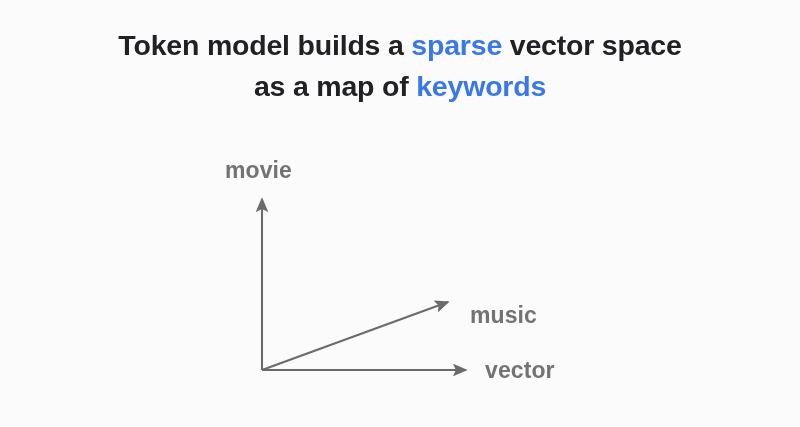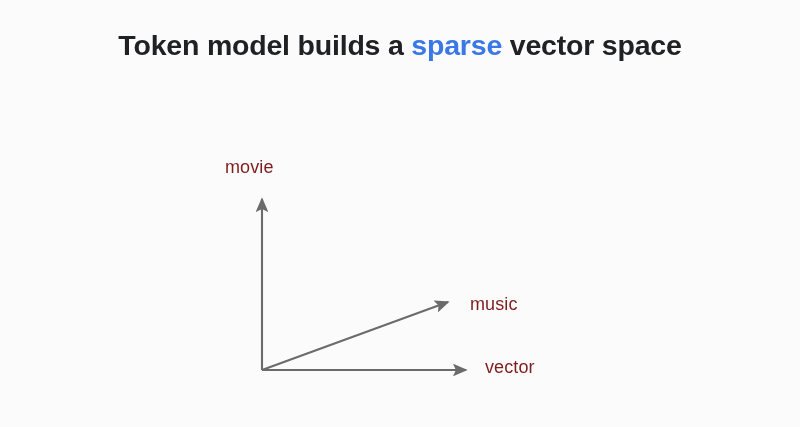--- a/index.html
+++ b/index.html
@@ -49,44 +49,45 @@
     top: 0;
     left: 0;
     width: 800px;
     height: 427px;
     display: block;
   }
 
   .axis-label {
     position: absolute;
     font-family: "Liberation Sans", sans-serif;
-    font-size: 18px;
-    font-weight: normal;
-    color: #7f1d1d;
+    font-size: 23px;
+    font-weight: bold;
+    color: #737373;
     white-space: nowrap;
     letter-spacing: 0.1px;
   }
   #label-movie {
     left: 225px;
     top: 157px;
   }
   #label-music {
     left: 470px;
-    top: 294px;
+    top: 302px;
   }
   #label-actor {
     left: 485px;
     top: 357px;
   }
 </style>
 </head>
 <body>
 
 <div id="title-block">
   <span class="tline"><span>Token model builds a </span><span class="accent">sparse</span><span> vector space</span></span>
+  <span class="tline"><span>as a map of </span><span class="accent">keywords</span></span>
 </div>
 
 <div id="diagram">
 
   <svg id="axes-svg" viewBox="0 0 800 427">
     <defs>
       <marker id="arrowhead" markerWidth="7" markerHeight="6" refX="6.2" refY="3" orient="auto" markerUnits="strokeWidth">
         <path d="M 0 0 L 7 3 L 0 6 L 1.4 3 Z" fill="#6b6b6b"></path>
       </marker>
     </defs>

